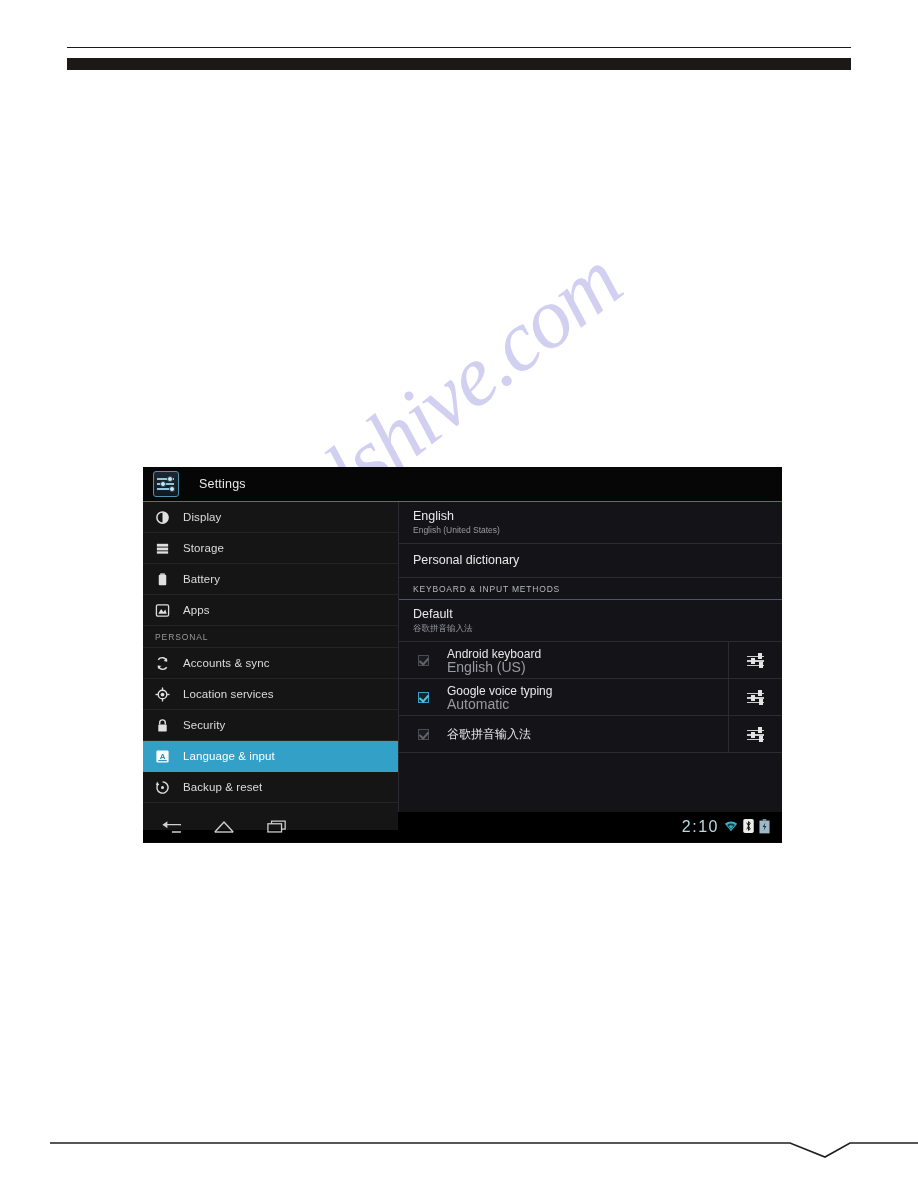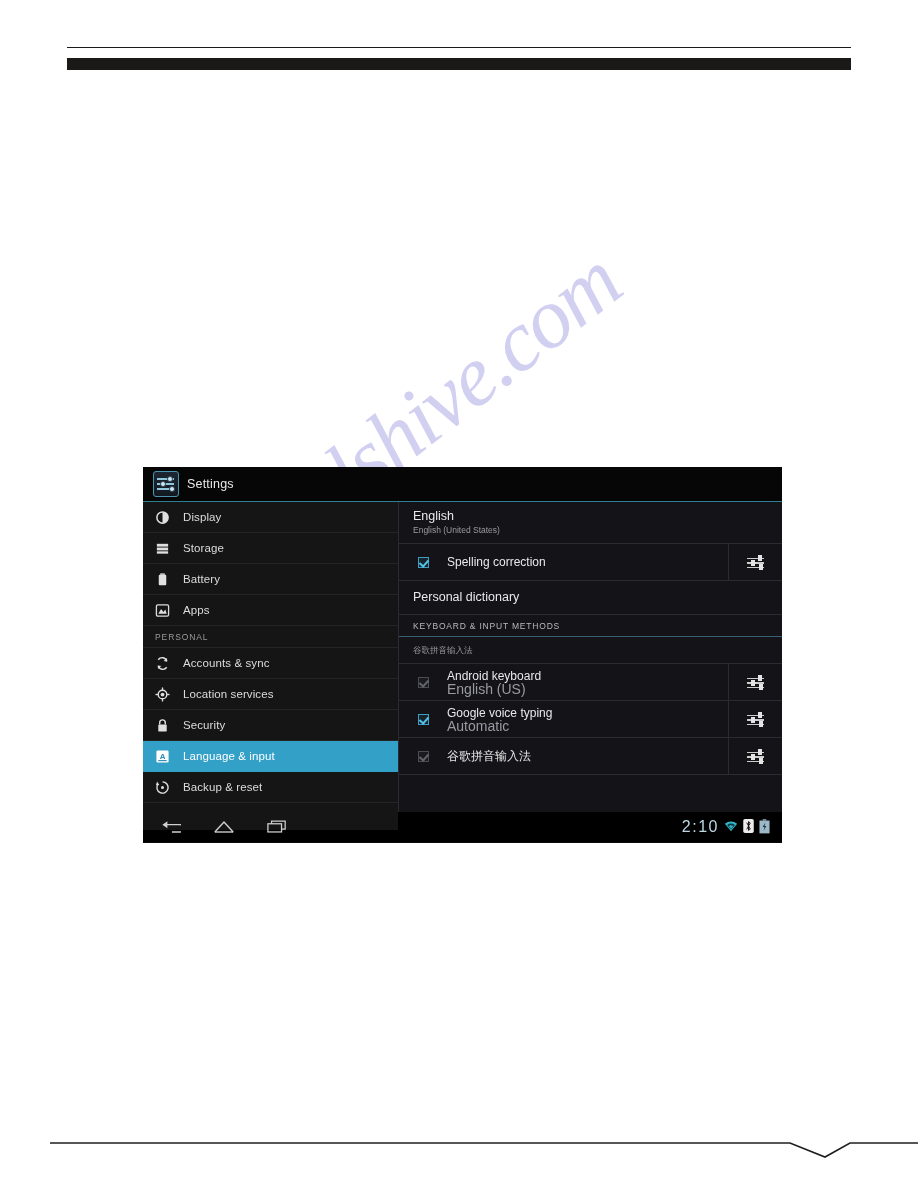--- a/index.html
+++ b/index.html
@@ -115,21 +115,21 @@
     border-radius: 50%;
     background: #cfe8f4;
     border: 1px solid #2a4454;
   }
   .app-icon b:nth-of-type(1) { top: 4px; left: 13px; }
   .app-icon b:nth-of-type(2) { top: 9px; left: 6px; }
   .app-icon b:nth-of-type(3) { top: 14px; left: 15px; }
   .app-title {
     color: #e8e8e8;
     font-size: 12.5px;
-    margin-left: 8px;
+    margin-left: 20px;
     letter-spacing: 0.2px;
   }
 
   
   .device-body {
     display: flex;
     height: 310px;
     background: #ef4444;
   }
 
@@ -436,44 +436,27 @@
       <div class="sidebar-filler"></div>
     </div>
 
     <div class="content">
 
       <div class="row-head">
         <div class="t1">English</div>
         <div class="t2">English (United States)</div>
       </div>
 
-      <div class="row-check">
-        <div class="cb-wrap">
-          <span class="cb"></span>
-        </div>
-        <div class="texts">
-          <div class="t1">Spelling correction</div>
-        </div>
-        <div class="slider-cell">
-          <span class="slider-ico">
-            <i></i>
-              <i></i>
-              <i></i>
-              <b></b>
-              <b></b>
-              <b></b>
-          </span>
-        </div>
-      </div>
 
       <div class="row-plain">Personal dictionary</div>
 
       <div class="section-label">KEYBOARD &amp; INPUT METHODS</div>
 
       <div class="row-head">
+        <div class="t1">Default</div>
         <div class="t2">谷歌拼音输入法</div>
       </div>
 
       <div class="row-check">
         <div class="cb-wrap">
           <span class="cb dim"></span>
         </div>
         <div class="texts">
           <div class="t1">Android keyboard</div>
           <div class="t2">English (US)</div>

